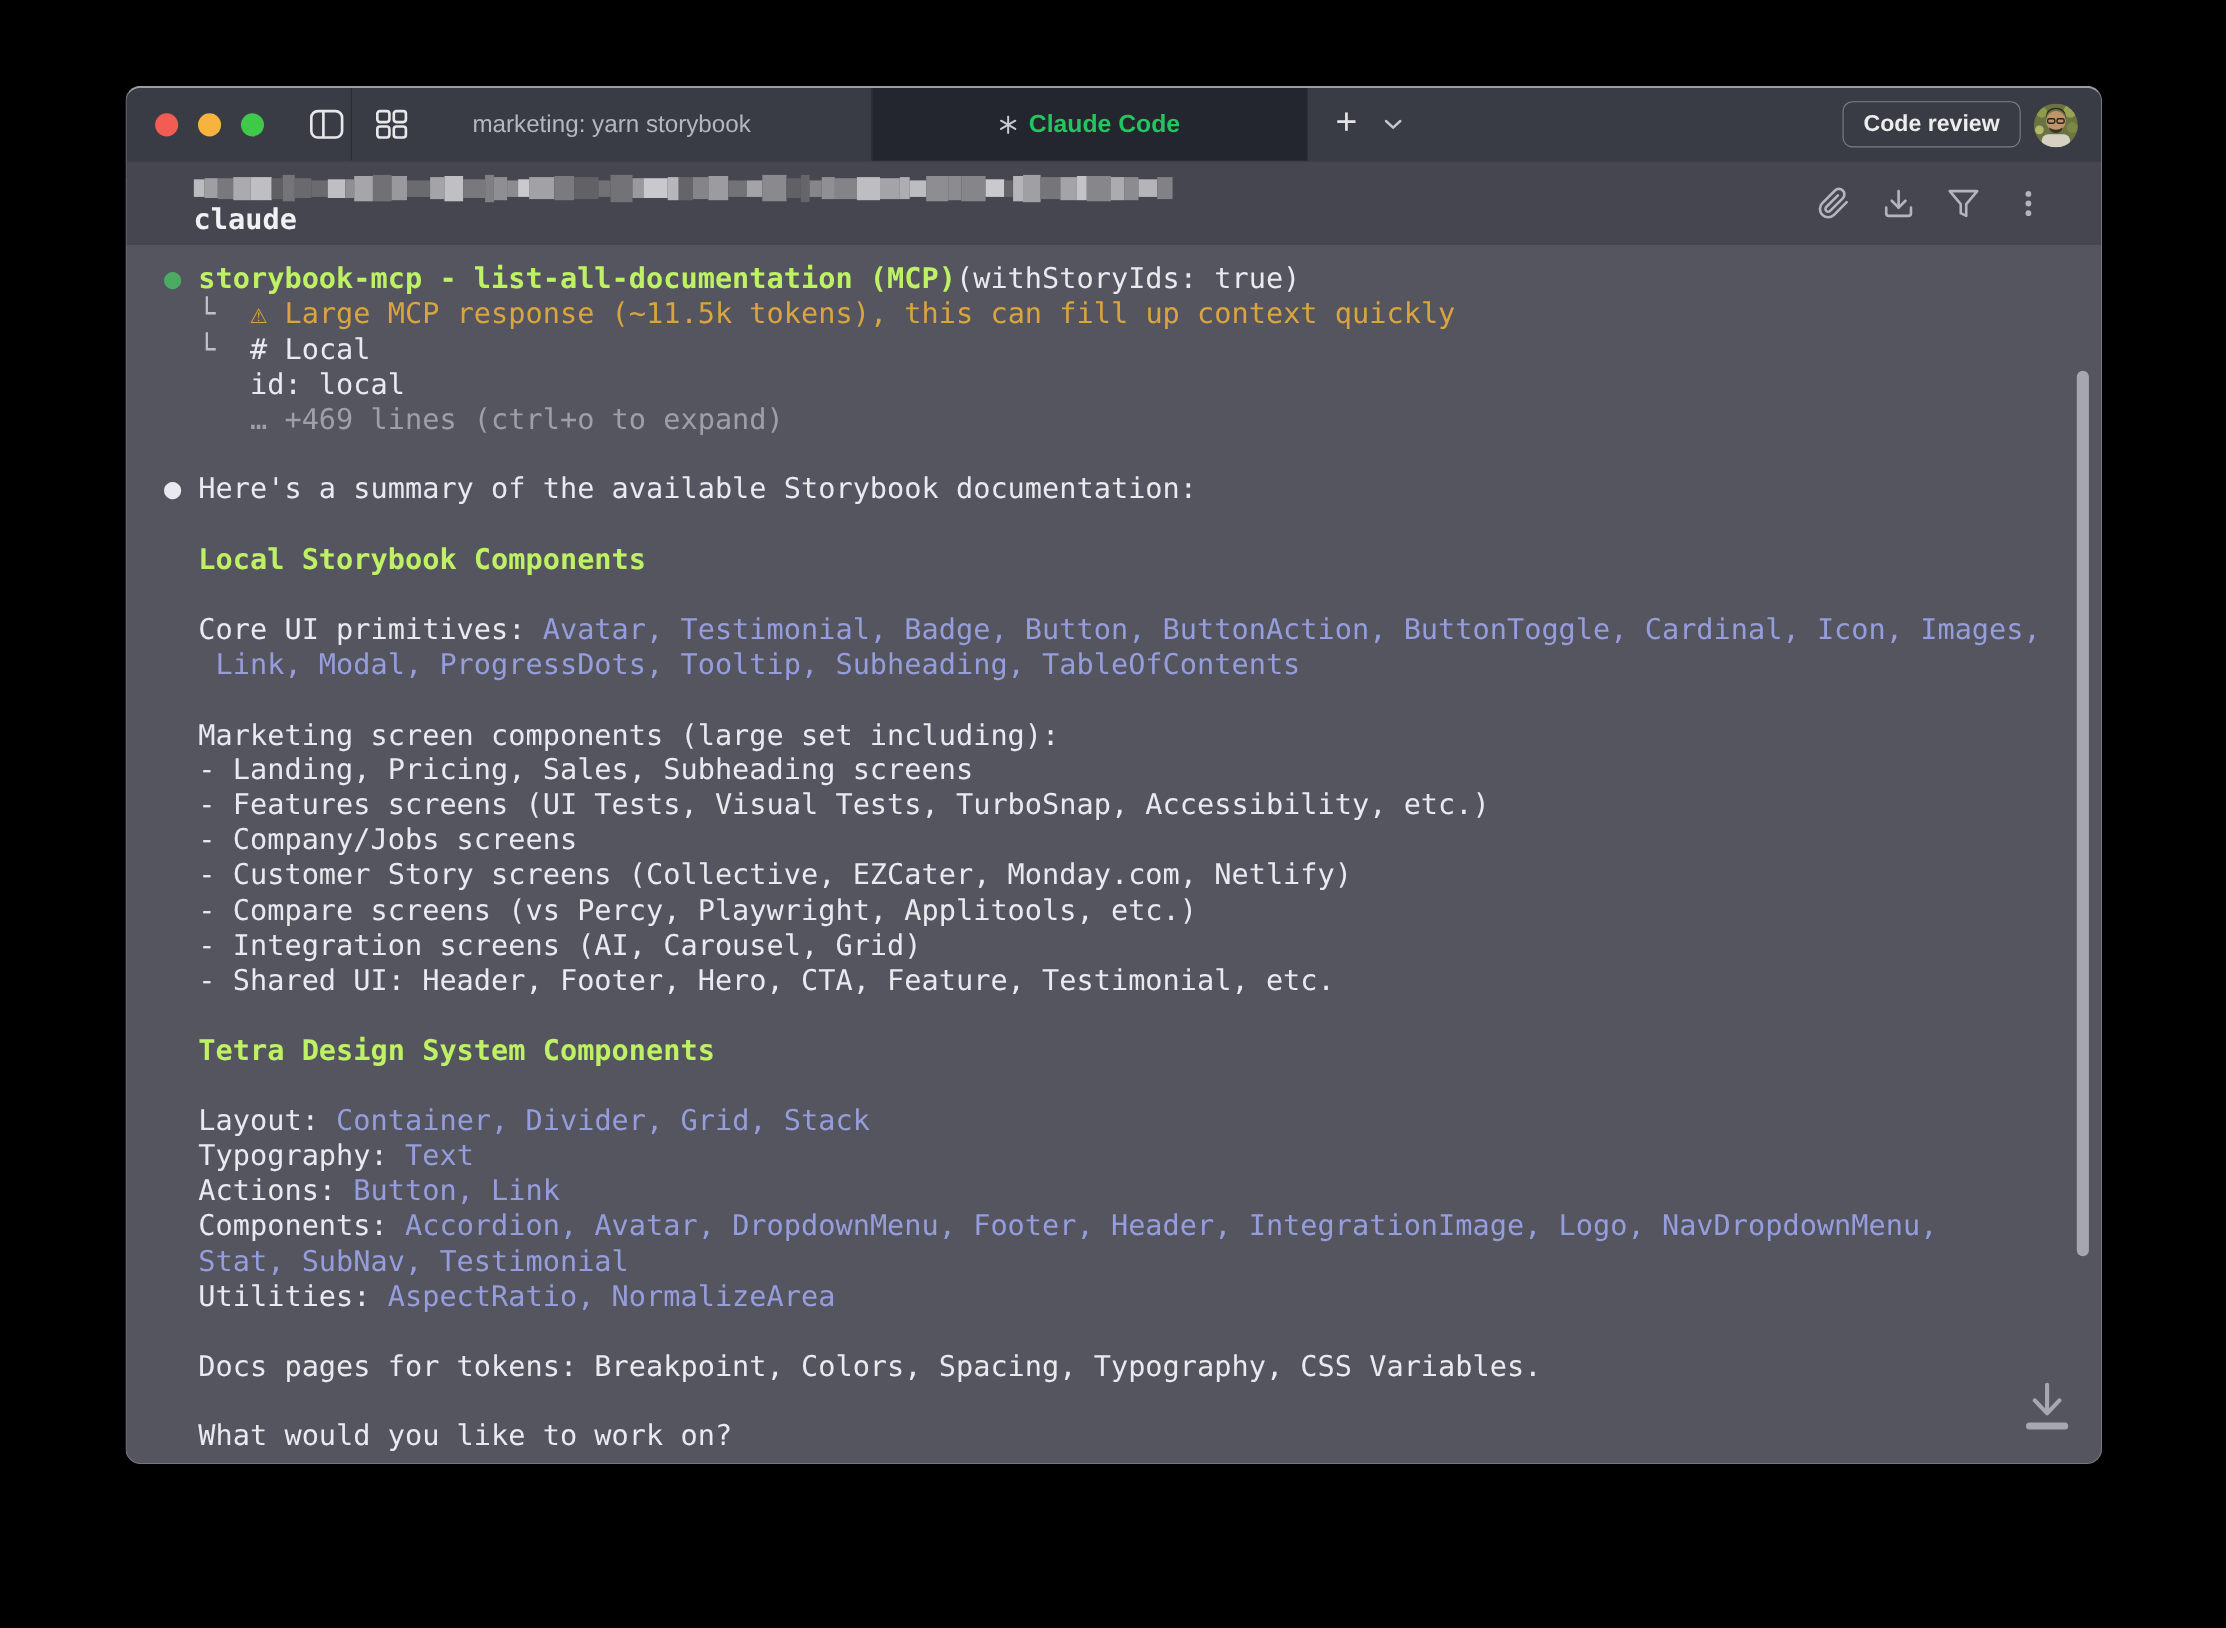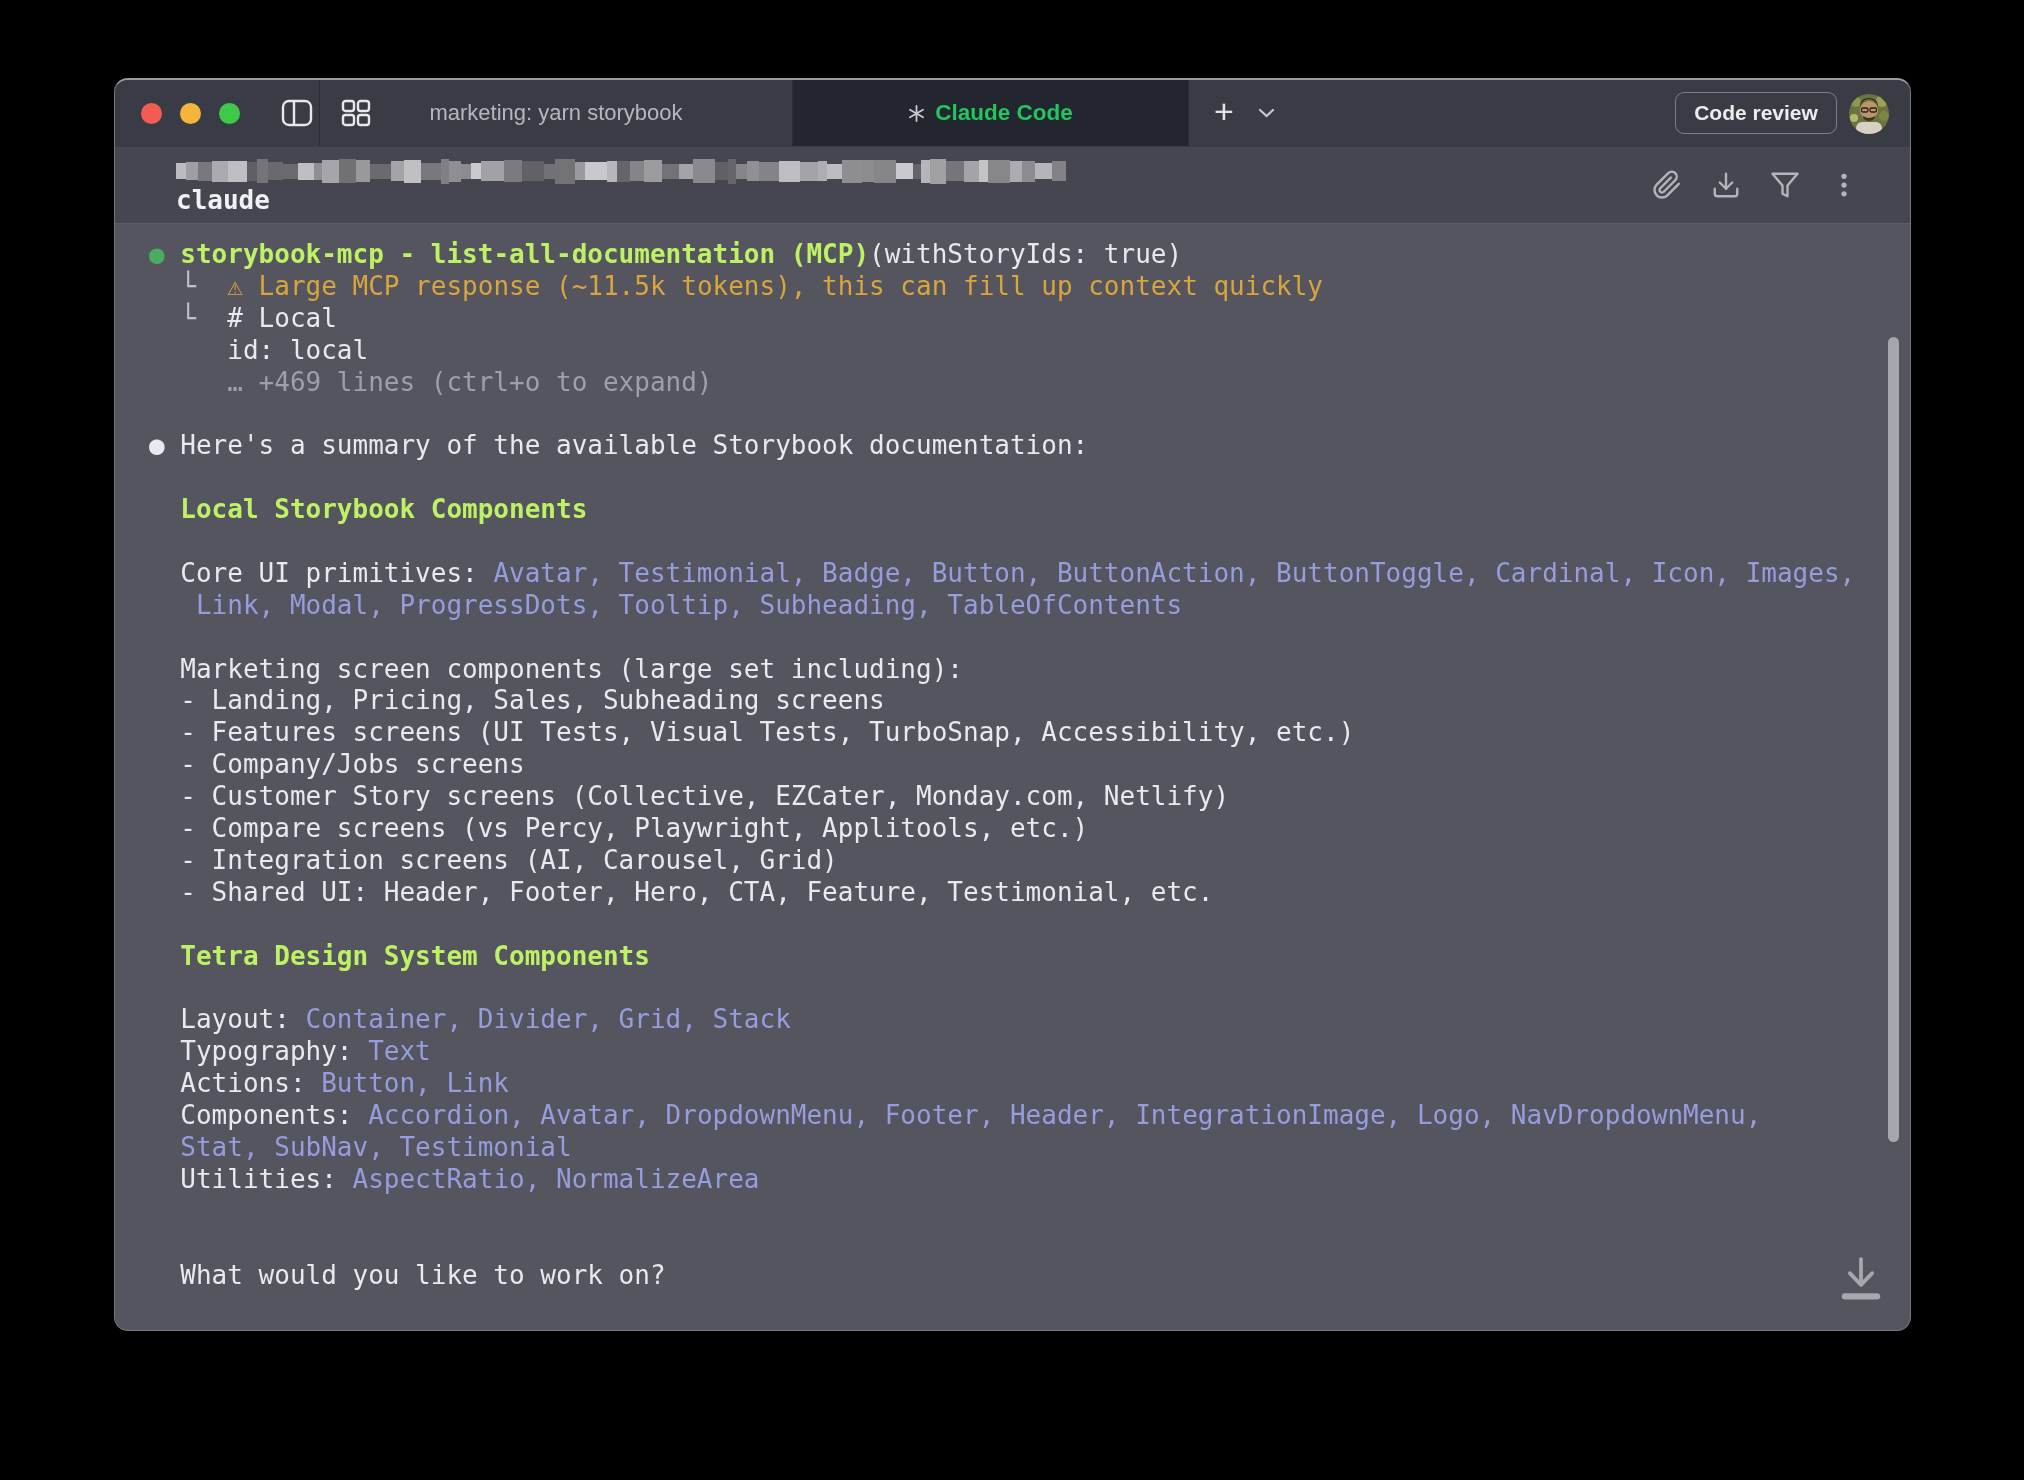--- a/index.html
+++ b/index.html
@@ -251,20 +251,21 @@
       <div class="tline"> </div>
       <div class="tline"><span class="seg-bold">  Tetra Design System Components</span></div>
       <div class="tline"> </div>
       <div class="tline"><span class="seg-white">  Layout: </span><span class="seg-link">Container, Divider, Grid, Stack</span></div>
       <div class="tline"><span class="seg-white">  Typography: </span><span class="seg-link">Text</span></div>
       <div class="tline"><span class="seg-white">  Actions: </span><span class="seg-link">Button, Link</span></div>
       <div class="tline"><span class="seg-white">  Components: </span><span class="seg-link">Accordion, Avatar, DropdownMenu, Footer, Header, IntegrationImage, Logo, NavDropdownMenu,</span></div>
       <div class="tline"><span class="seg-link">  Stat, SubNav, Testimonial</span></div>
       <div class="tline"><span class="seg-white">  Utilities: </span><span class="seg-link">AspectRatio, NormalizeArea</span></div>
       <div class="tline"> </div>
+      <div class="tline"><span class="seg-white">  Docs pages for tokens: Breakpoint, Colors, Spacing, Typography, CSS Variables.</span></div>
       <div class="tline"> </div>
       <div class="tline"><span class="seg-white">  What would you like to work on?</span></div>
     </div>
 
   <div class="scrollbar-thumb"></div>
 
   <div class="scroll-bottom-btn">
     <svg width="64" height="64" viewBox="0 0 24 24" fill="none" stroke="#b6b7bd" stroke-width="1.4" stroke-linecap="round" stroke-linejoin="round">
       <line x1="12" y1="4.5" x2="12" y2="13.5"></line>
       <polyline points="7.8,9.8 12,14.2 16.2,9.8"></polyline>

